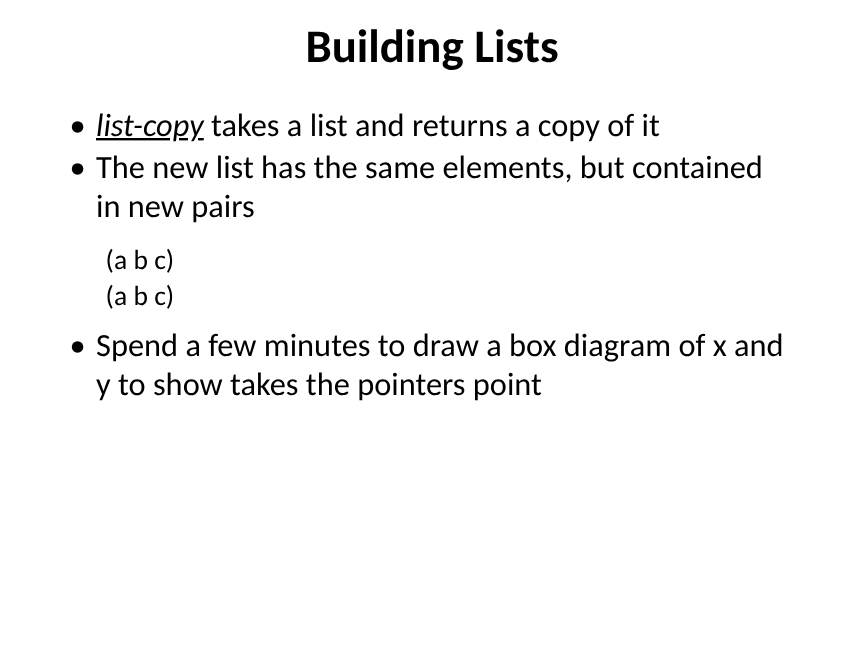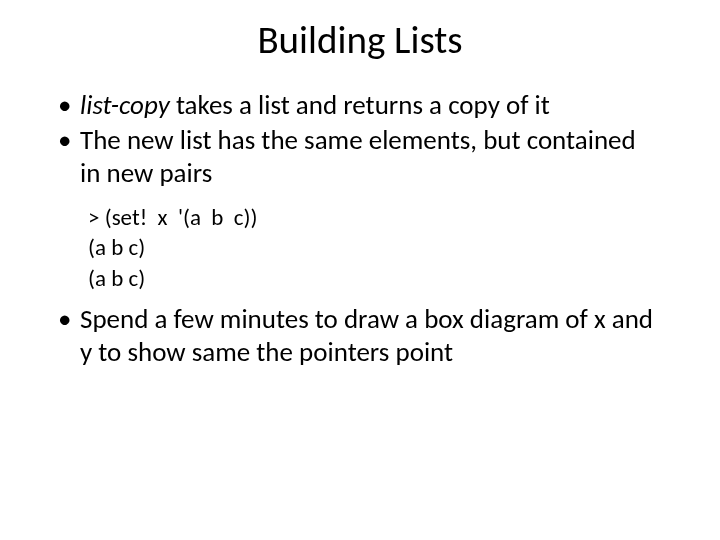--- a/index.html
+++ b/index.html
@@ -7,40 +7,41 @@
       width: 720px;
       height: 540px;
       background: #fff;
       font-family: Calibri, "Segoe UI", Arial, sans-serif;
       color: #000;
       padding: 16px 58px 0 58px;
       overflow: hidden;
     }
     .title {
       font-size: 39px;
-      font-weight: 400;
+      font-weight: 700;
       text-align: center;
       margin-bottom: 26px;
       letter-spacing: 0;
     }
     .bullet {
       font-size: 27px;
       line-height: 1.22;
       margin-bottom: 2px;
       display: flex;
     }
     .bullet .dot {
       flex: 0 0 auto;
       width: 22px;
     }
     .bullet .text {
       flex: 1 1 auto;
     }
     .under-ital {
       font-style: italic;
+      text-decoration: underline;
     }
     .code-block {
       font-size: 23px;
       line-height: 1.32;
       margin-left: 30px;
       margin-top: 12px;
       margin-bottom: 10px;
       font-family: Calibri, "Segoe UI", Arial, sans-serif;
     }
     .code-line { white-space: pre; }
@@ -56,21 +57,20 @@
     <span class="under-ital">list-copy</span><span> takes a list and returns a copy of it</span>
   </span>
 </div>
 
 <div class="bullet">
   <span class="dot">•</span>
   <span class="text">The new list has the same elements, but contained in new pairs</span>
 </div>
 
 <div class="code-block">
-  <div class="code-line">&gt; (set!  x  '(a  b  c))</div>
   <div class="code-line">(a b c)</div>
   <div class="code-line">(a b c)</div>
 </div>
 
 <div class="bullet">
   <span class="dot">•</span>
-  <span class="text">Spend a few minutes to draw a box diagram of x and y to show same the pointers point</span>
+  <span class="text">Spend a few minutes to draw a box diagram of x and y to show takes the pointers point</span>
 </div>
 
 </body></html>

